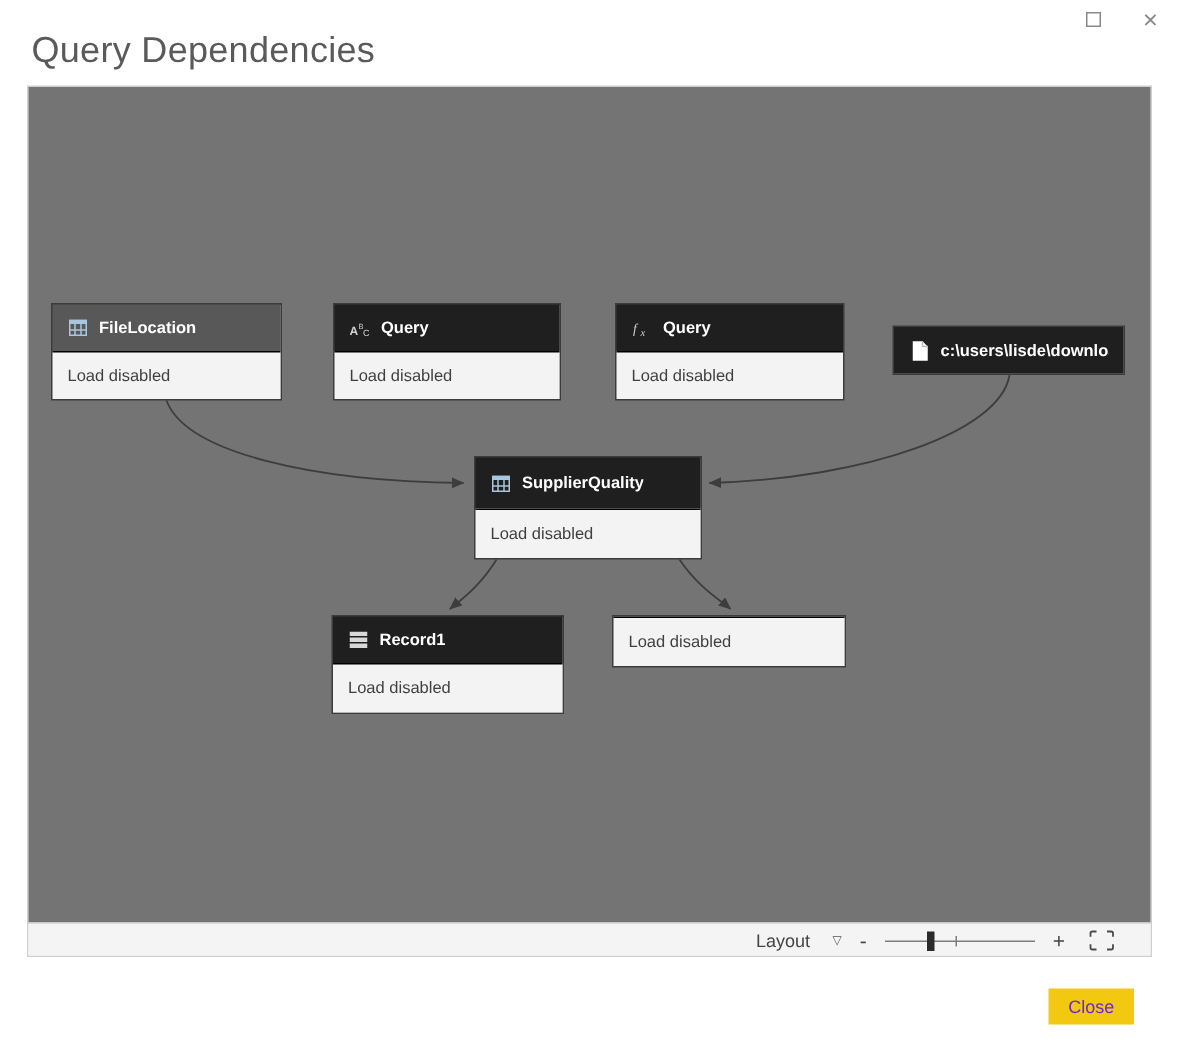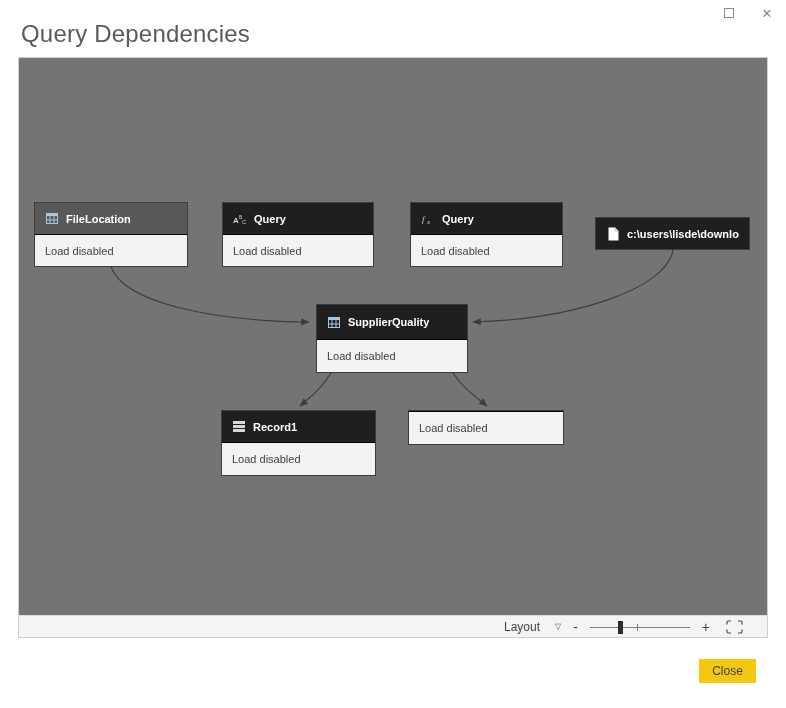--- a/index.html
+++ b/index.html
@@ -37,21 +37,21 @@
   .layout-caret { font-size:8px; color:#555; }
   .zoom-minus, .zoom-plus { font-size:14px; color:#444; line-height:1; cursor:default; padding:0 2px; }
   .zoom-slider { position:relative; width:100px; height:14px; }
   .zoom-track { position:absolute; left:0; right:0; top:7px; height:1px; background:#7d7d7d; }
   .zoom-tick { position:absolute; left:47px; top:4px; width:1px; height:7px; background:#7d7d7d; }
   .zoom-thumb { position:absolute; left:28px; top:1px; width:5px; height:13px; background:#2b2b2b; }
   .fit-btn { display:flex; align-items:center; margin-left:4px; cursor:default; }
 
   
   .close-button { position:absolute; left:699px; top:659px; width:57px; height:24px; background:#f2c811; border:none;
-    font-family:"Liberation Sans", sans-serif; font-size:12px; color:#404040; cursor:default; }
+    font-family:"Liberation Sans", sans-serif; font-size:12px; color:#6d28d9; cursor:default; }
 </style>
 </head>
 <body>
 
 <div class="dialog">
 
   <div class="win-controls">
     <div class="win-btn">
         <span class="maximize-glyph"></span>
       </div>

